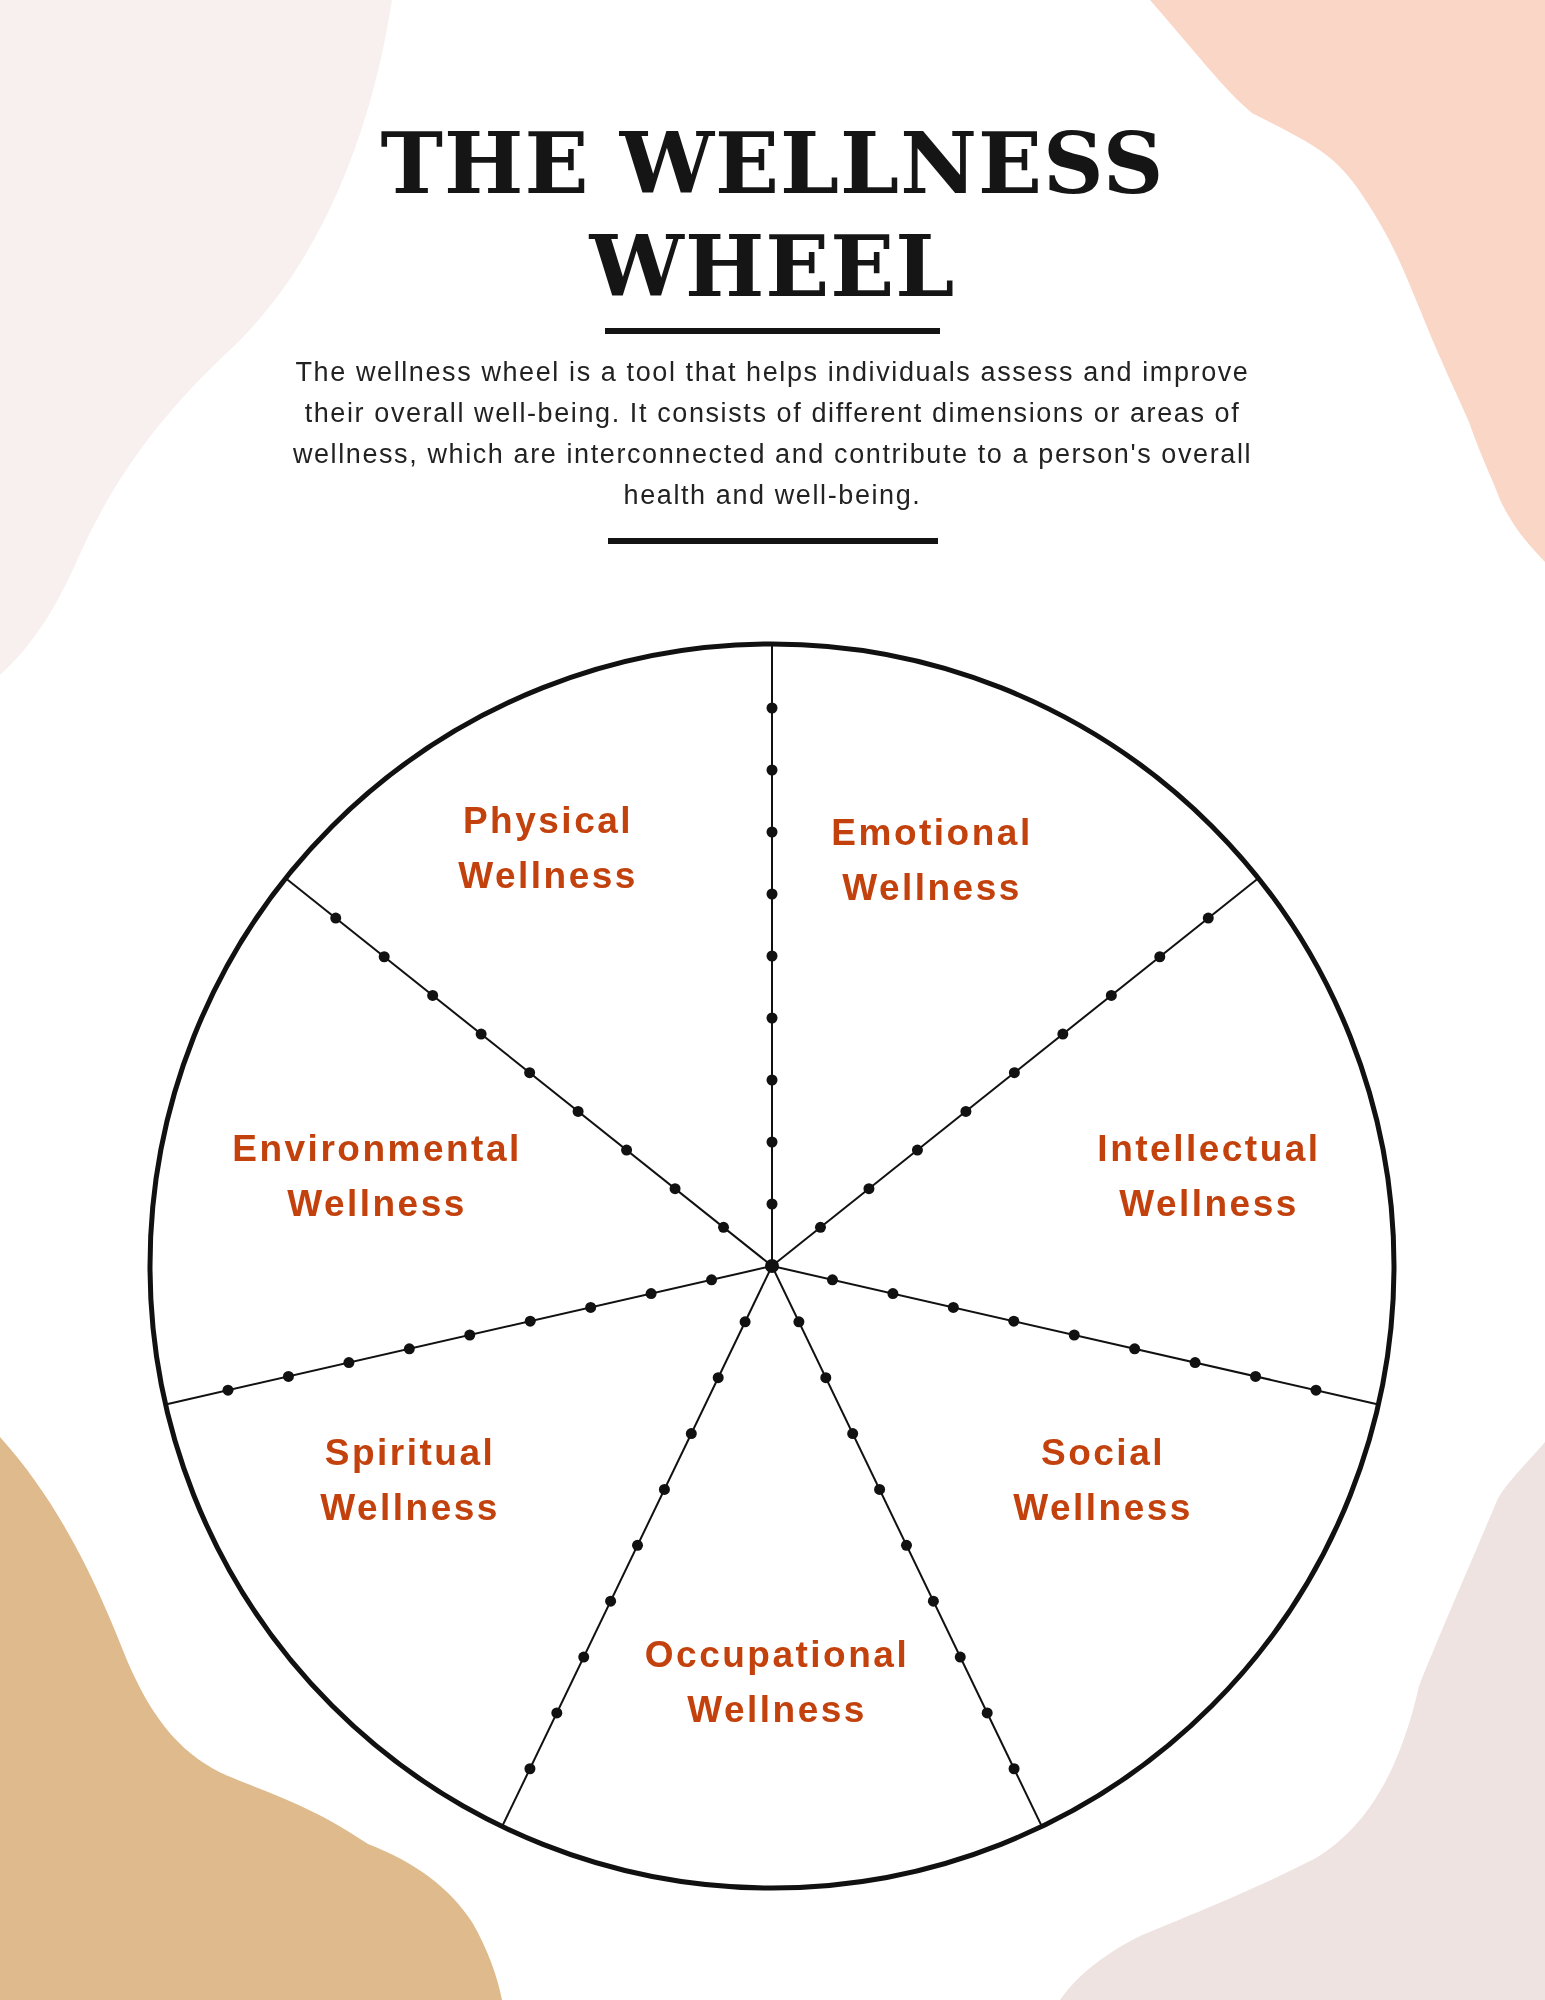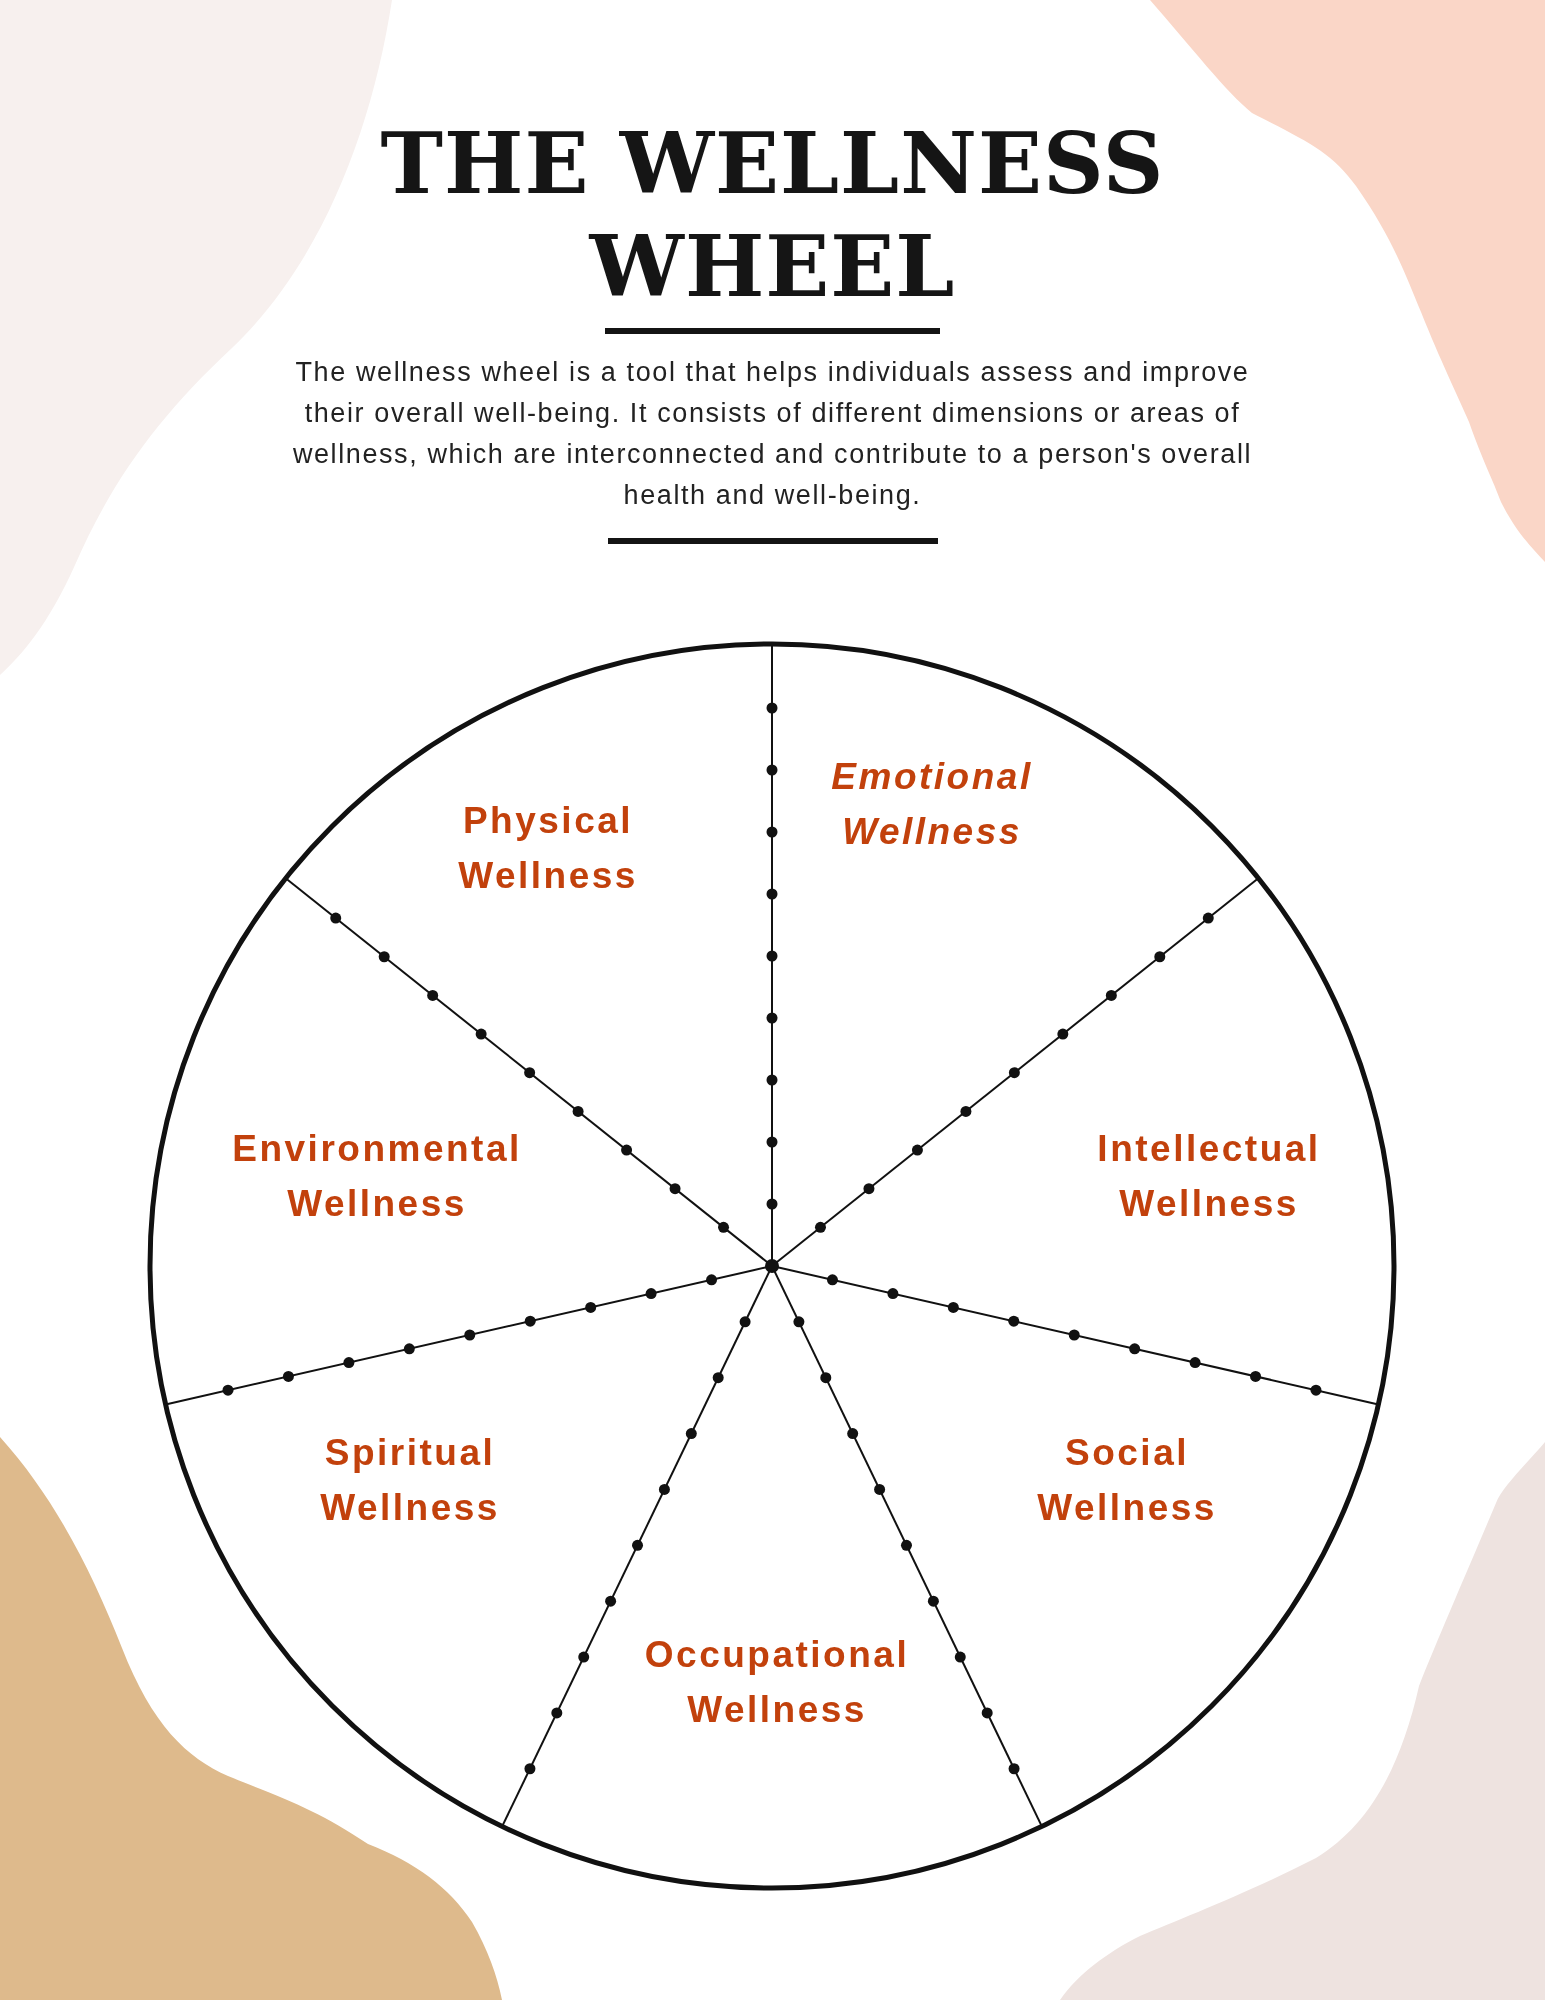--- a/index.html
+++ b/index.html
@@ -154,25 +154,25 @@
         <circle cx="481.1529056332098" cy="1034.0690454070534" r="5.5" fill="#111111"></circle>
         <circle cx="432.67838990541145" cy="995.4138863082289" r="5.5" fill="#111111"></circle>
         <circle cx="384.2038741776131" cy="956.7587272094045" r="5.5" fill="#111111"></circle>
         <circle cx="335.72935844981475" cy="918.1035681105801" r="5.5" fill="#111111"></circle>
         <circle cx="772" cy="1266" r="7" fill="#111111"></circle>
       </g>
   </svg>
 
   <div class="wheel-label" style="left: 548px; top: 848px;">Physical
 Wellness</div>
-  <div class="wheel-label" style="left: 932px; top: 804px; font-style: italic;">Emotional
+  <div class="wheel-label" style="left: 932px; top: 860px;">Emotional
 Wellness</div>
   <div class="wheel-label" style="left: 1209px; top: 1176px;">Intellectual
 Wellness</div>
-  <div class="wheel-label" style="left: 1103px; top: 1480px; margin-left: 24px;">Social
+  <div class="wheel-label" style="left: 1103px; top: 1480px;">Social
 Wellness</div>
   <div class="wheel-label" style="left: 777px; top: 1682px;">Occupational
 Wellness</div>
   <div class="wheel-label" style="left: 410px; top: 1480px;">Spiritual
 Wellness</div>
   <div class="wheel-label" style="left: 377px; top: 1176px;">Environmental
 Wellness</div>
 
 </div>
 

